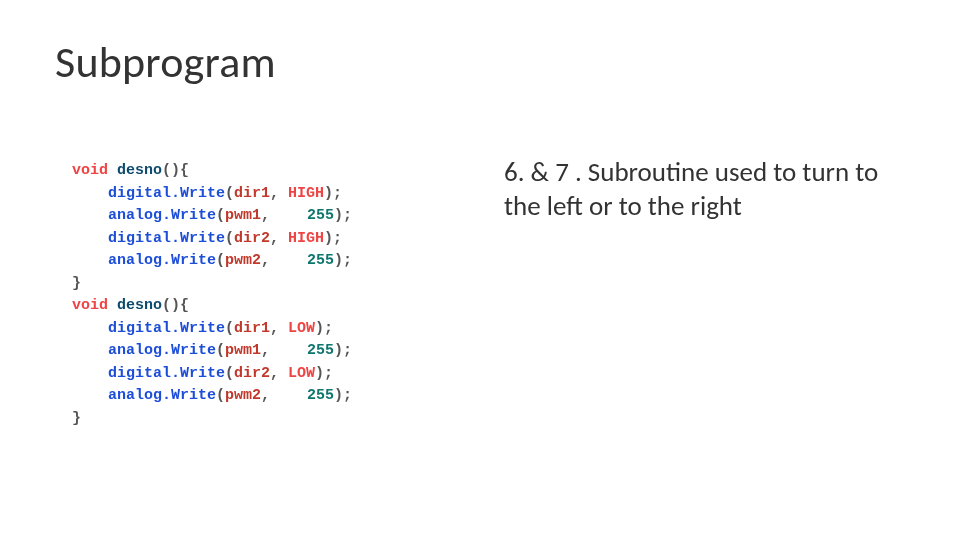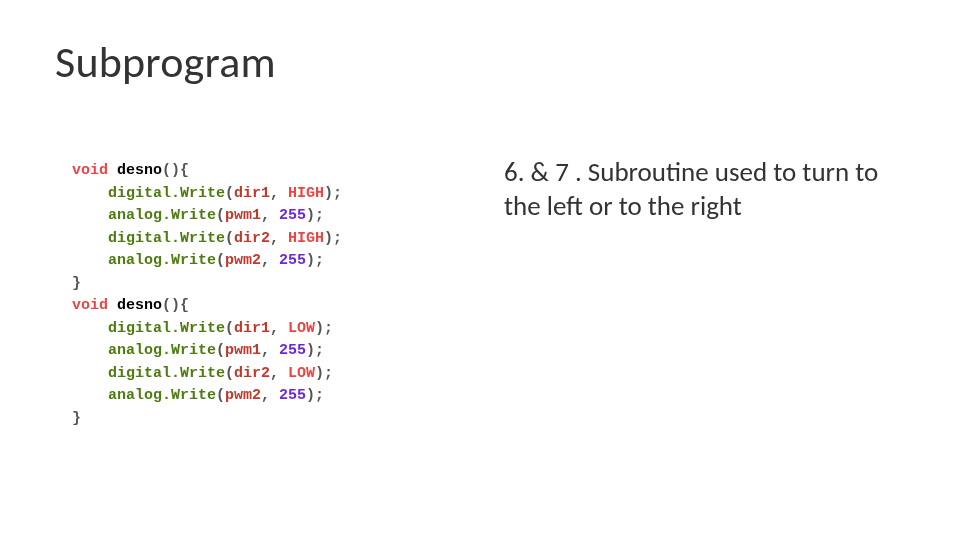--- a/index.html
+++ b/index.html
@@ -30,25 +30,25 @@
     position: absolute;
     left: 72px;
     top: 160px;
     font-family: Consolas, "Courier New", monospace;
     font-size: 15px;
     line-height: 1.5;
     font-weight: 600;
     white-space: pre;
   }
   .kw    { color: #ef4444; }   
-  .fn    { color: #000000; }   
-  .call  { color: #4d7c0f; }   
+  .fn    { color: #0c4a6e; }   
+  .call  { color: #1d4ed8; }   
   .paren { color: #555; }
   .var   { color: #c0392b; font-weight: 700; margin-top: 16px; } 
-  .num   { color: #6d28d9; }
+  .num   { color: #0f766e; margin-left: 28px; }
   .punct { color: #555; }
 
   .explain {
     position: absolute;
     left: 504px;
     top: 155px;
     width: 375px;
     font-size: 27px;
     line-height: 1.25;
     color: #333;

